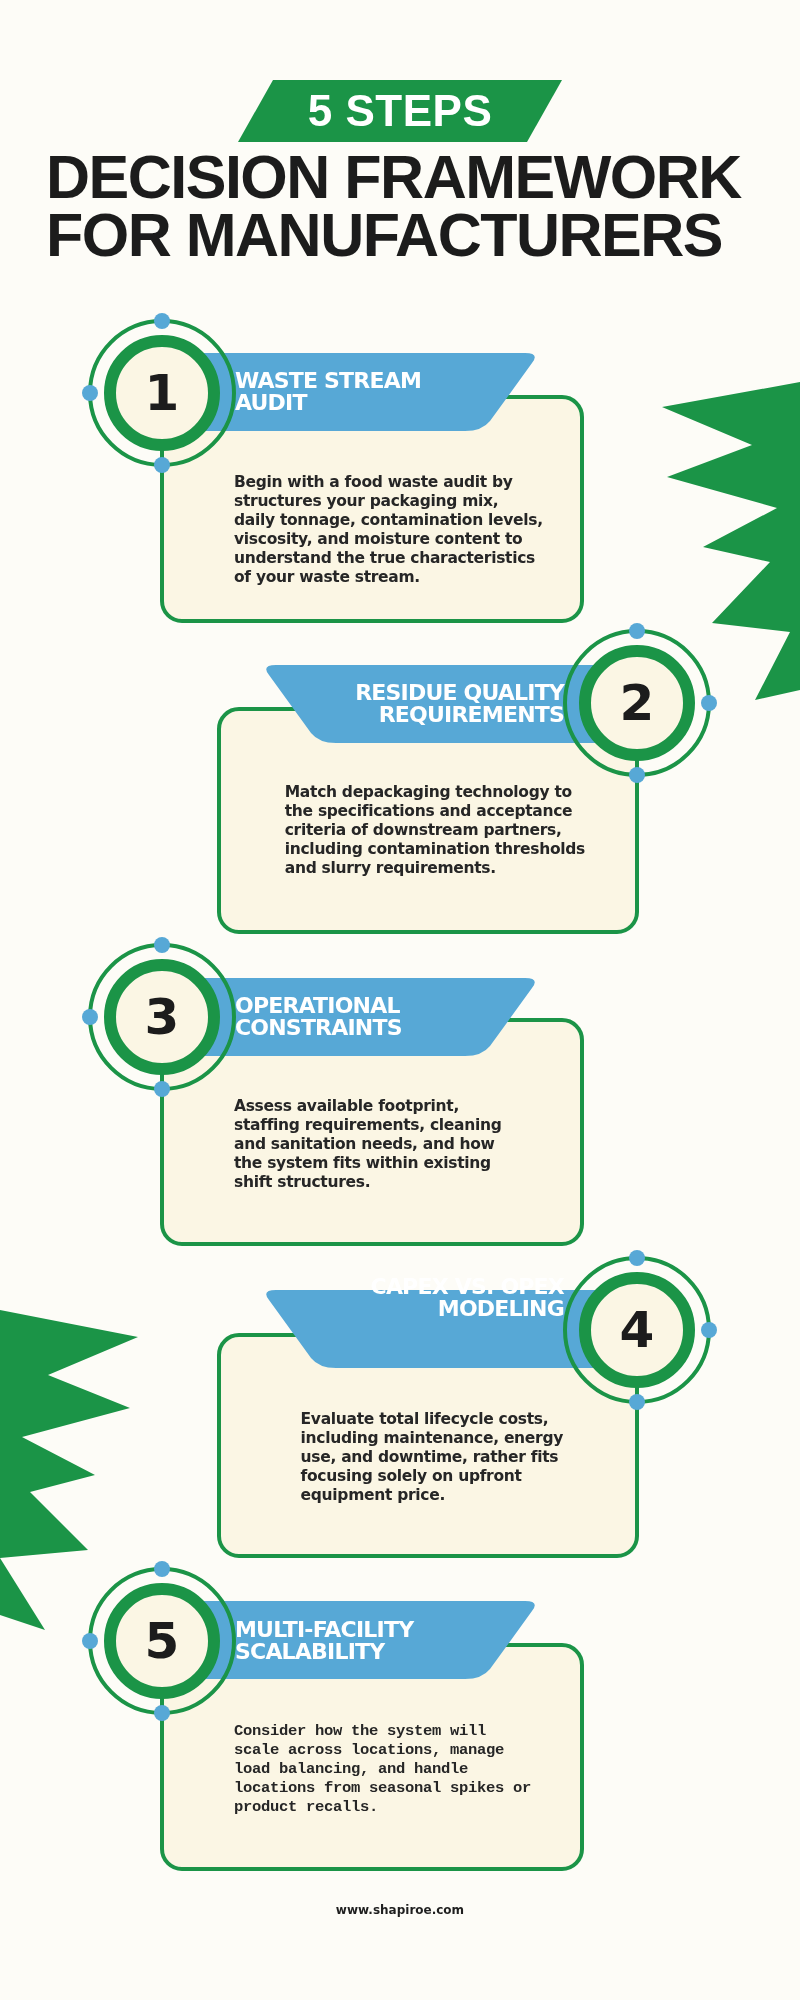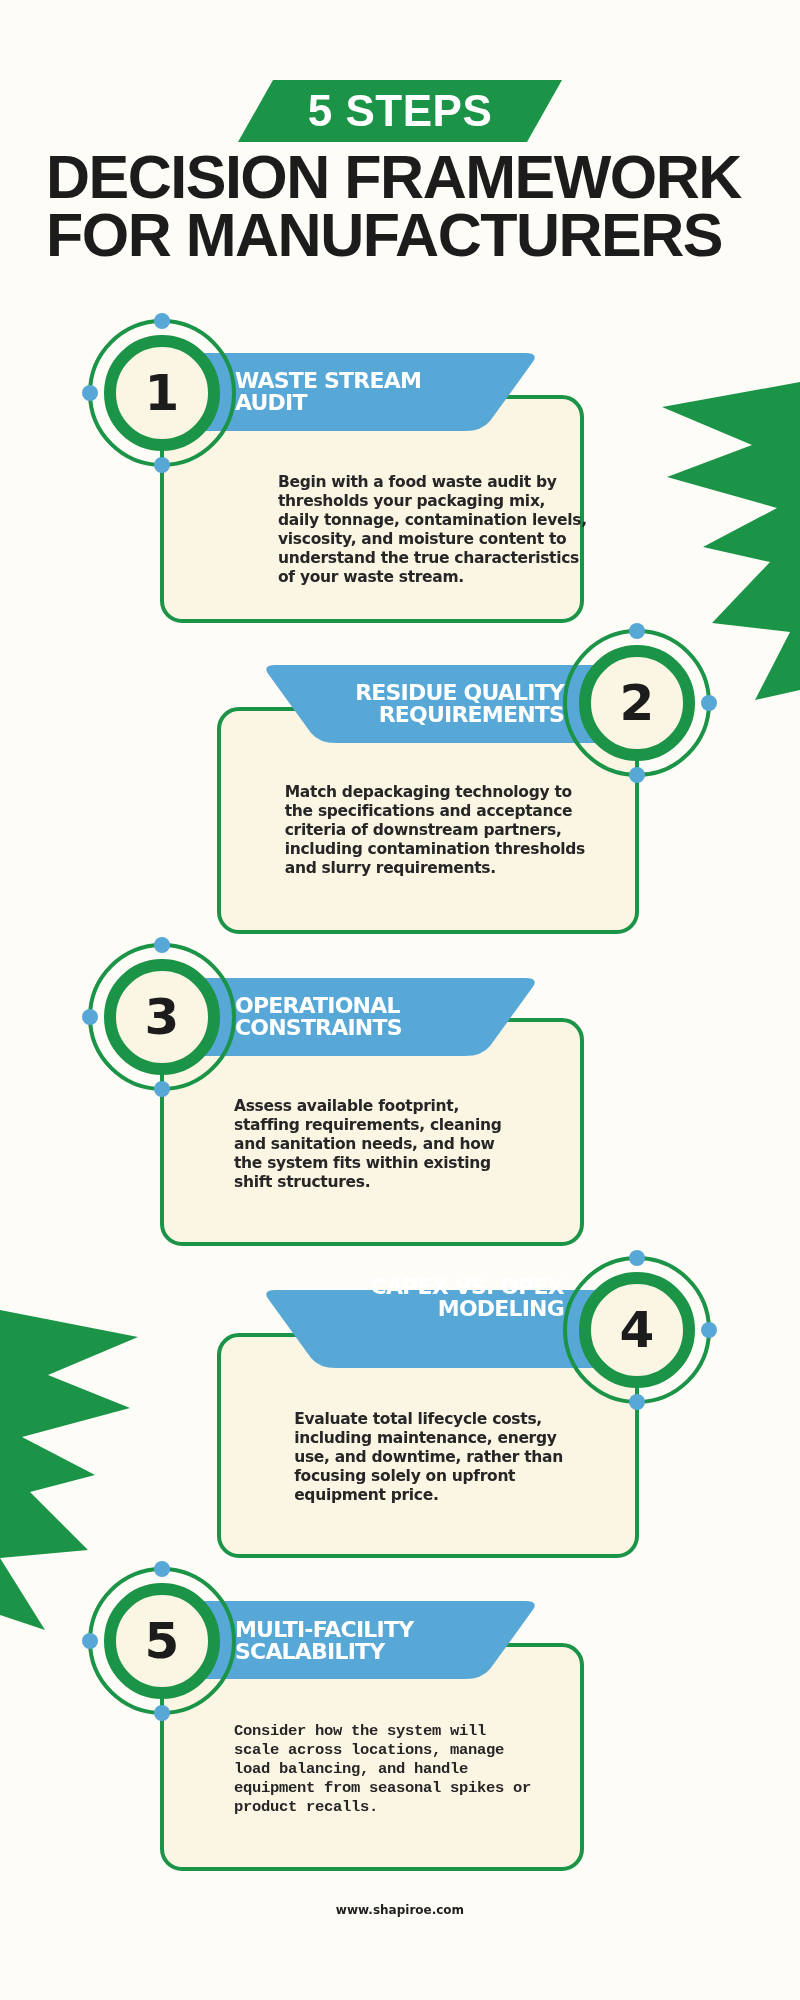--- a/index.html
+++ b/index.html
@@ -48,23 +48,23 @@
     <div>AUDIT</div>
   </div>
   <svg class="abs" style="left:82px;top:313px;" width="160" height="160" viewBox="0 0 160 160">
     <circle cx="80" cy="80" r="72" fill="none" stroke="#1b9447" stroke-width="4"></circle>
     <circle cx="80" cy="80" r="52" fill="#fbf6e4" stroke="#1b9447" stroke-width="12"></circle>
     <circle cx="80" cy="8" r="8" fill="#57a8d6"></circle>
     <circle cx="8" cy="80" r="8" fill="#57a8d6"></circle>
     <circle cx="80" cy="152" r="8" fill="#57a8d6"></circle>
   </svg>
   <div class="num" style="left:106px;top:337px;">1</div>
-  <div class="card-text" style="left:234px;top:473px;margin-left:44px;">
+  <div class="card-text" style="left:234px;top:473px;">
     <div>Begin with a food waste audit by</div>
-    <div>thresholds your packaging mix,</div>
+    <div>structures your packaging mix,</div>
     <div>daily tonnage, contamination levels,</div>
     <div>viscosity, and moisture content to</div>
     <div>understand the true characteristics</div>
     <div>of your waste stream.</div>
   </div>
 </div>
 
 <div>
   <div class="card" style="left:217px;top:707px;width:422px;height:227px;"></div>
   <svg class="banner" style="left:261px;top:665px;" width="340" height="80" viewBox="0 0 340 80">
@@ -130,21 +130,21 @@
     <circle cx="80" cy="80" r="72" fill="none" stroke="#1b9447" stroke-width="4"></circle>
     <circle cx="80" cy="80" r="52" fill="#fbf6e4" stroke="#1b9447" stroke-width="12"></circle>
     <circle cx="80" cy="8" r="8" fill="#57a8d6"></circle>
     <circle cx="152" cy="80" r="8" fill="#57a8d6"></circle>
     <circle cx="80" cy="152" r="8" fill="#57a8d6"></circle>
   </svg>
   <div class="num" style="left:581px;top:1274px;">4</div>
   <div class="card-text right" style="right:237px;top:1410px;margin-left:26px;">
     <div>Evaluate total lifecycle costs,</div>
     <div>including maintenance, energy</div>
-    <div>use, and downtime, rather than</div>
+    <div>use, and downtime, rather fits</div>
     <div>focusing solely on upfront</div>
     <div>equipment price.</div>
   </div>
 </div>
 
 <div>
   <div class="card" style="left:160px;top:1643px;width:424px;height:228px;"></div>
   <svg class="banner" style="left:200px;top:1601px;" width="340" height="80" viewBox="0 0 340 80">
     <path fill="#57a8d6" d="M0,0 L325,0 Q340,0 332,10 L290,68 Q282,78 265,78 L0,78 Z"></path>
   </svg>
@@ -157,18 +157,18 @@
     <circle cx="80" cy="80" r="52" fill="#fbf6e4" stroke="#1b9447" stroke-width="12"></circle>
     <circle cx="80" cy="8" r="8" fill="#57a8d6"></circle>
     <circle cx="8" cy="80" r="8" fill="#57a8d6"></circle>
     <circle cx="80" cy="152" r="8" fill="#57a8d6"></circle>
   </svg>
   <div class="num" style="left:106px;top:1585px;">5</div>
   <div class="card-text" style="left:234px;top:1722px;font-family:Liberation Mono, monospace;">
     <div>Consider how the system will</div>
     <div>scale across locations, manage</div>
     <div>load balancing, and handle</div>
-    <div>equipment from seasonal spikes or</div>
+    <div>locations from seasonal spikes or</div>
     <div>product recalls.</div>
   </div>
 </div>
 
 <div class="footer">www.shapiroe.com</div>
 
 </body></html>

